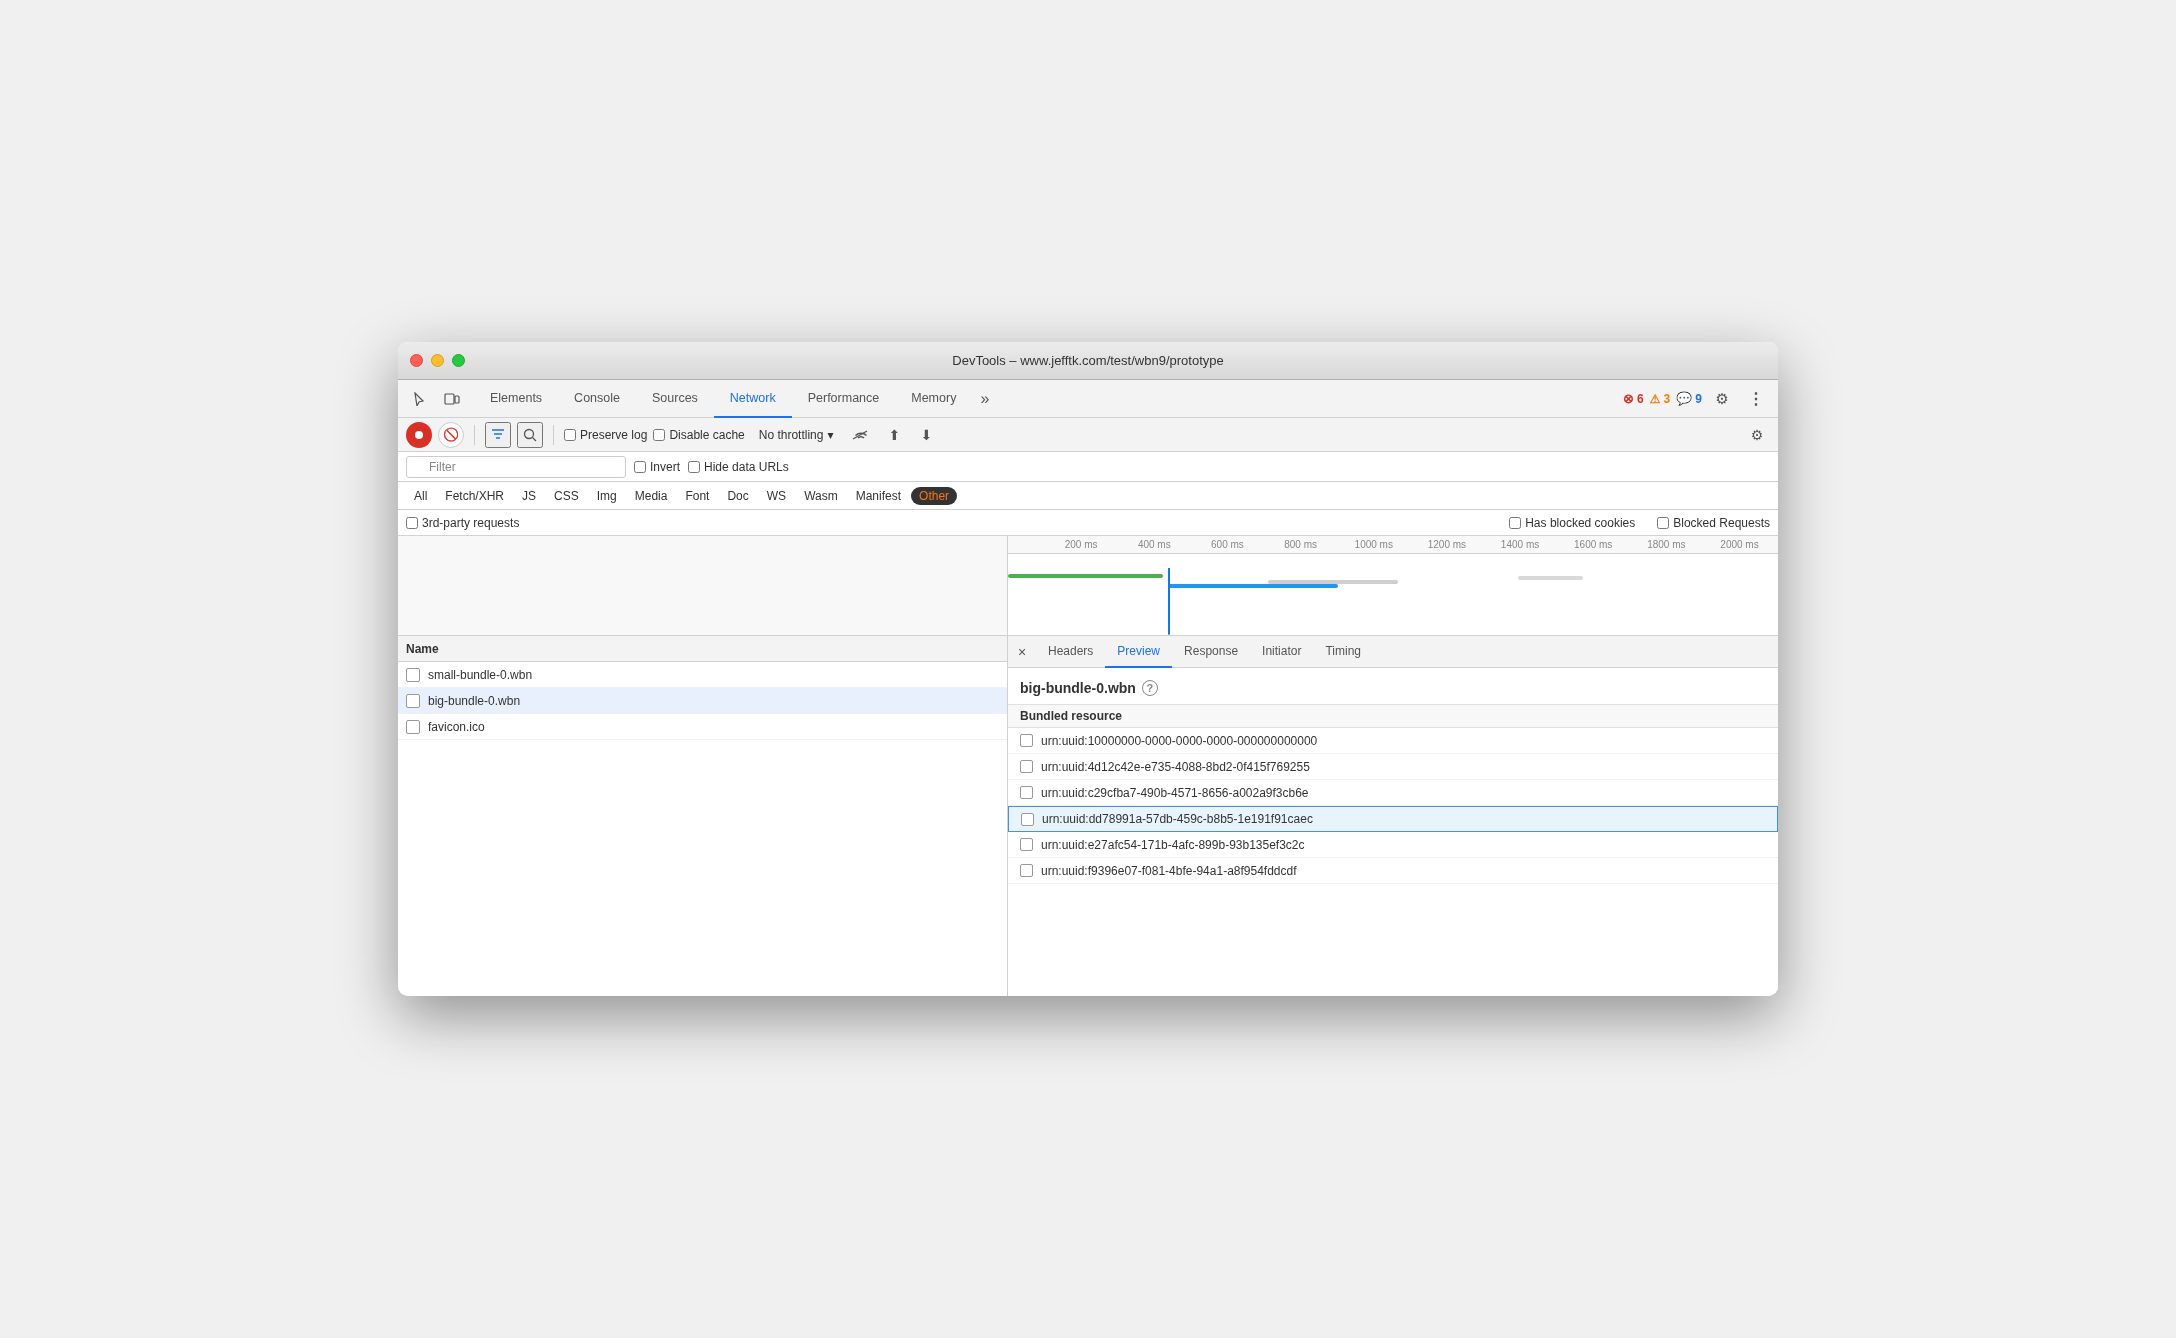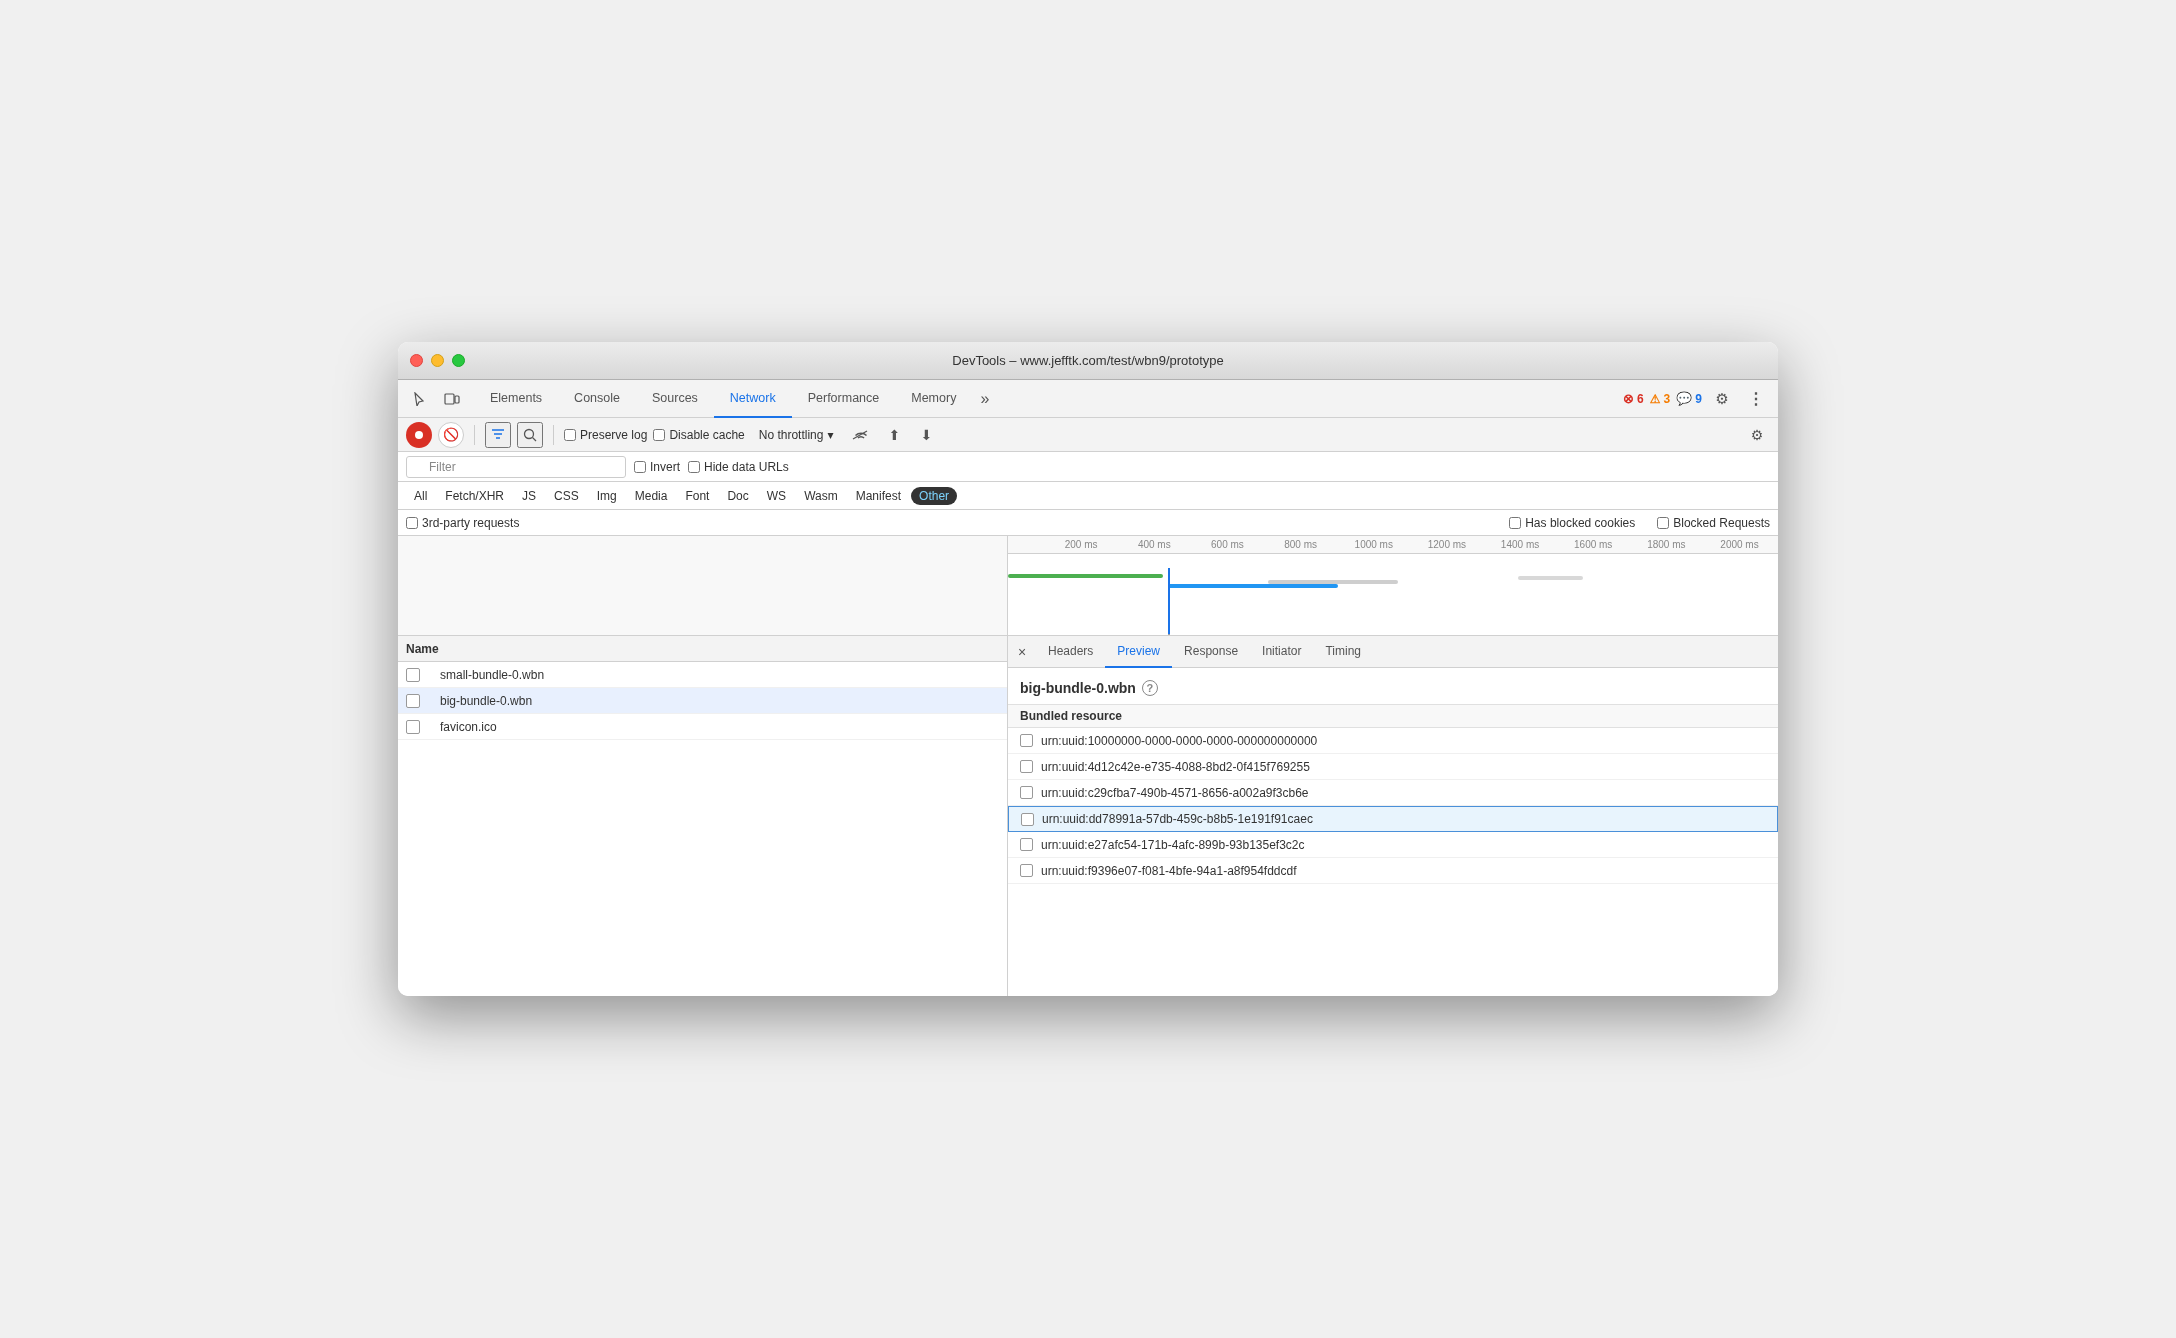--- a/index.html
+++ b/index.html
@@ -282,21 +282,21 @@
       font-size: 12px;
       border: none;
       background: transparent;
       cursor: pointer;
       color: #333;
       border-radius: 3px;
       white-space: nowrap;
     }
     .type-btn.active {
       background: #333;
-      color: #7dd3fc;
+      color: #f97316;
       border-radius: 10px;
     }
     .third-party-row {
       display: flex;
       align-items: center;
       background: white;
       border-bottom: 1px solid #d0d0d0;
       height: 26px;
       padding: 0 8px;
       gap: 6px;
@@ -369,21 +369,21 @@
       flex: 1;
       overflow-y: auto;
     }
     .request-row {
       display: flex;
       align-items: center;
       height: 26px;
       padding: 0 8px;
       cursor: pointer;
       font-size: 12px;
-      gap: 20px;
+      gap: 8px;
       border-bottom: 1px solid #f0f0f0;
     }
     .request-row.selected { background: #e8f0fe; }
     .req-icon {
       width: 14px;
       height: 14px;
       border: 1px solid #999;
       border-radius: 2px;
       background: white;
       flex-shrink: 0;

